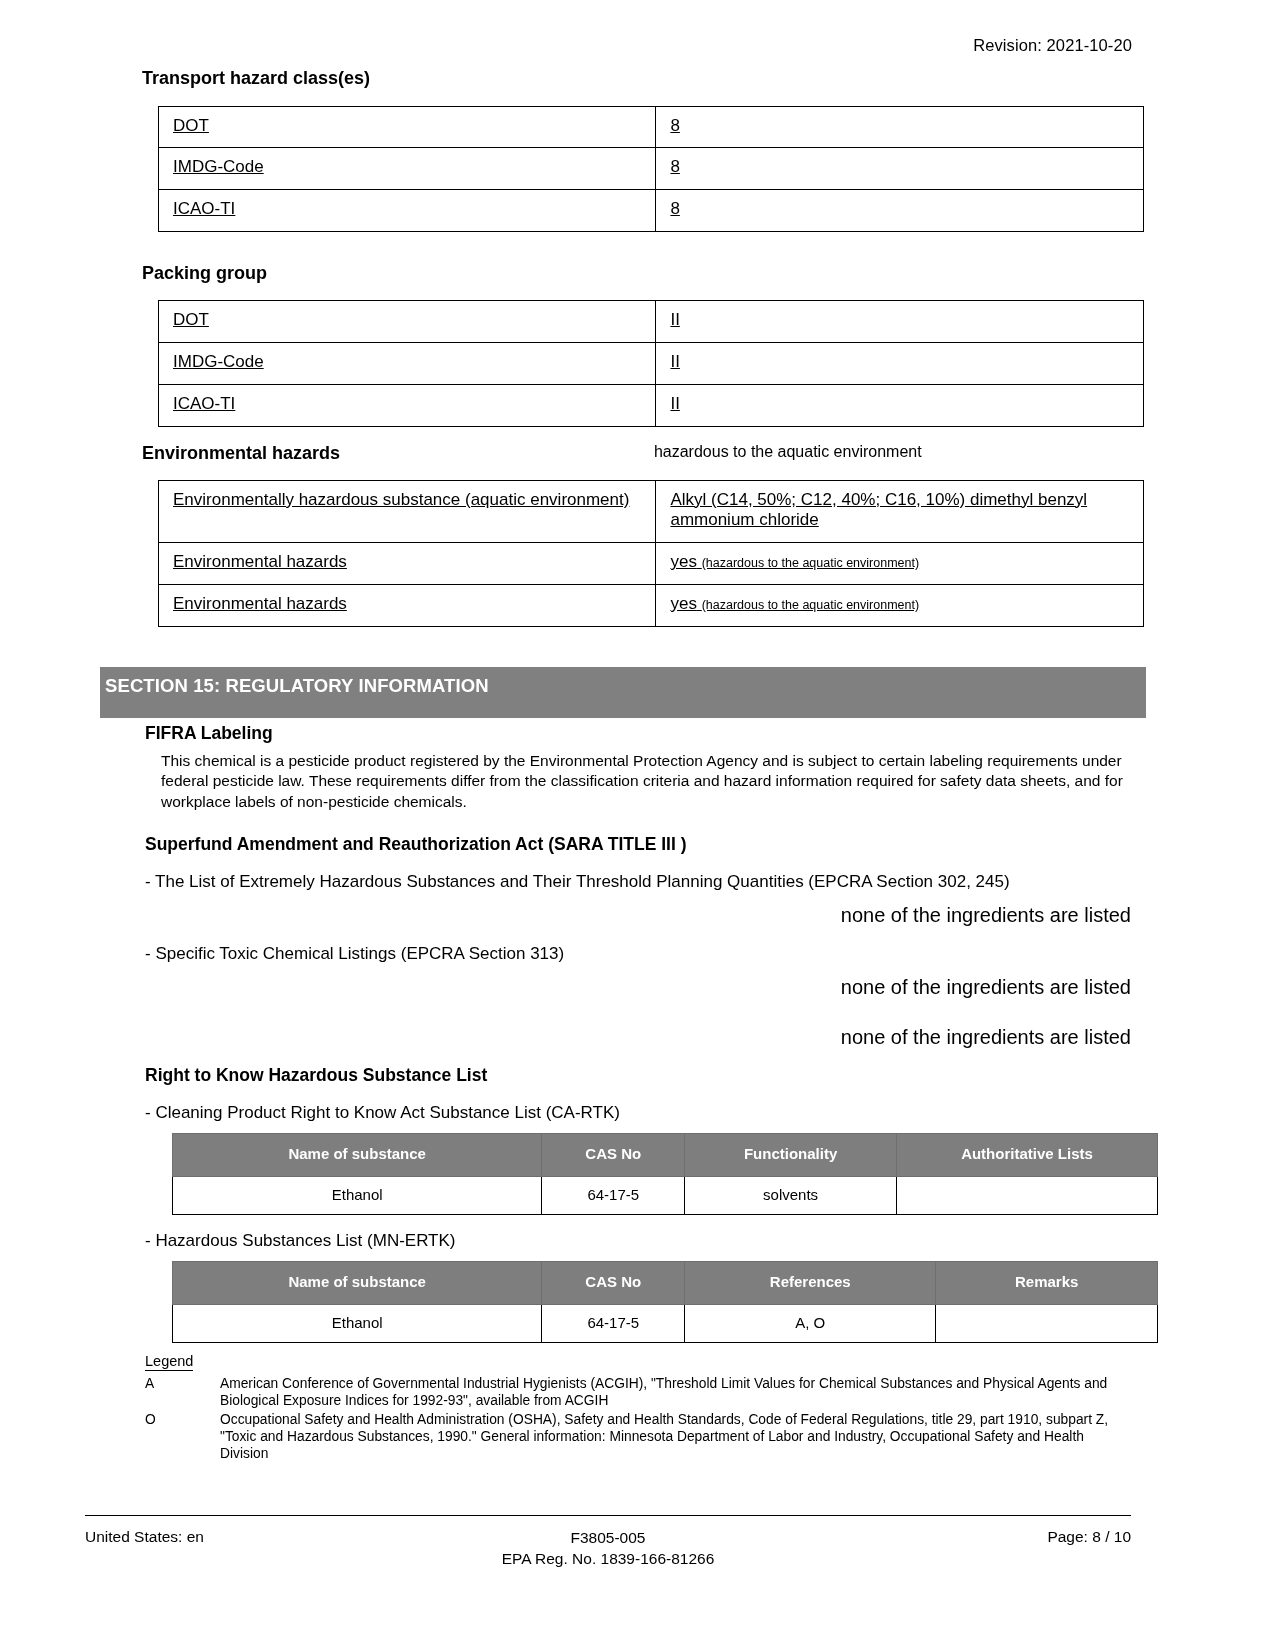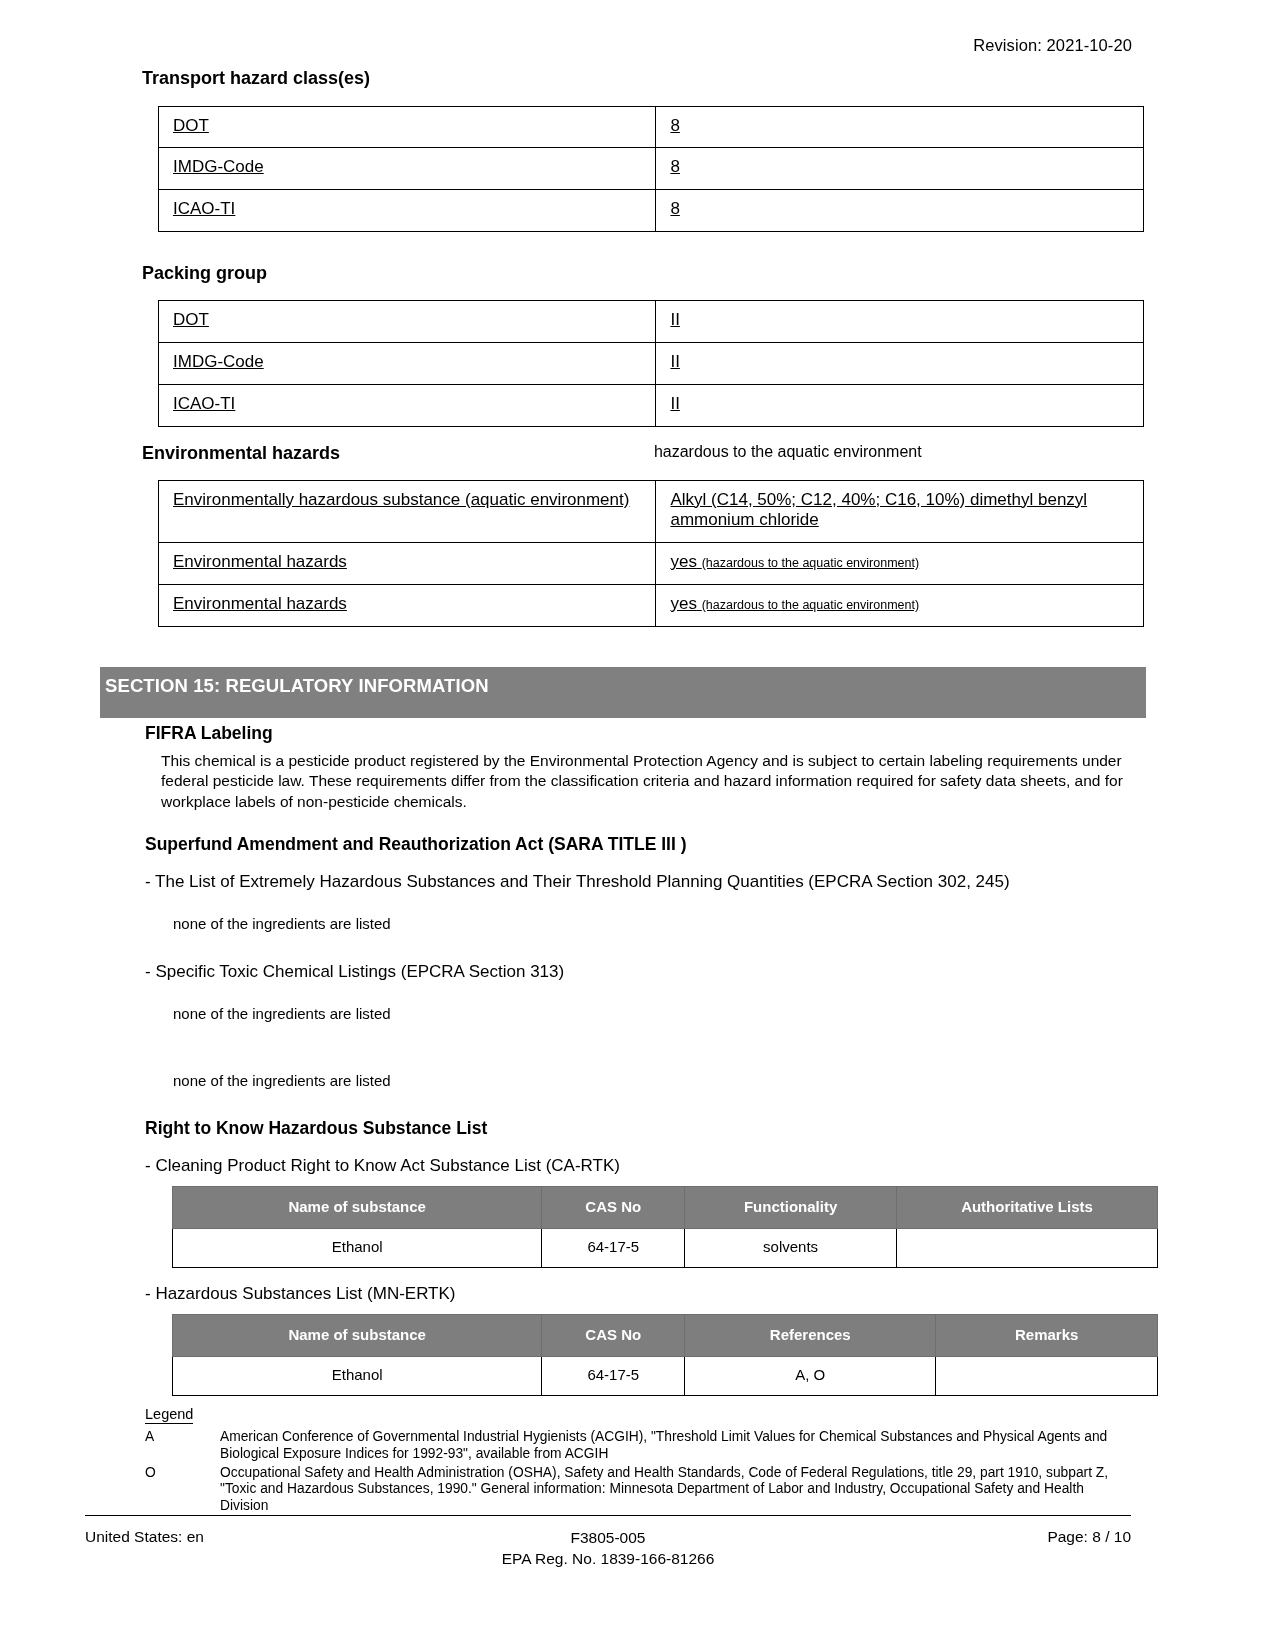--- a/index.html
+++ b/index.html
@@ -117,24 +117,25 @@
     line-height: 1.32;
     margin: 0;
     padding-left: 16px;
   }
   p.lead {
     font-size: 17px;
     line-height: 1.3;
     margin: 0;
   }
   p.sub {
-    font-size: 15px;
+    font-size: 20px;
     line-height: 1.3;
-    margin: 12px;
+    margin: 0;
     padding-left: 16px;
+    text-align: right;
   }
 
   .gap-lg { height: 22px; }
   .gap-md { height: 15px; }
   .gap-sm { height: 9px; }
   .gap-xs { height: 6px; }
 
   
   table.dt {
     width: 100%;

